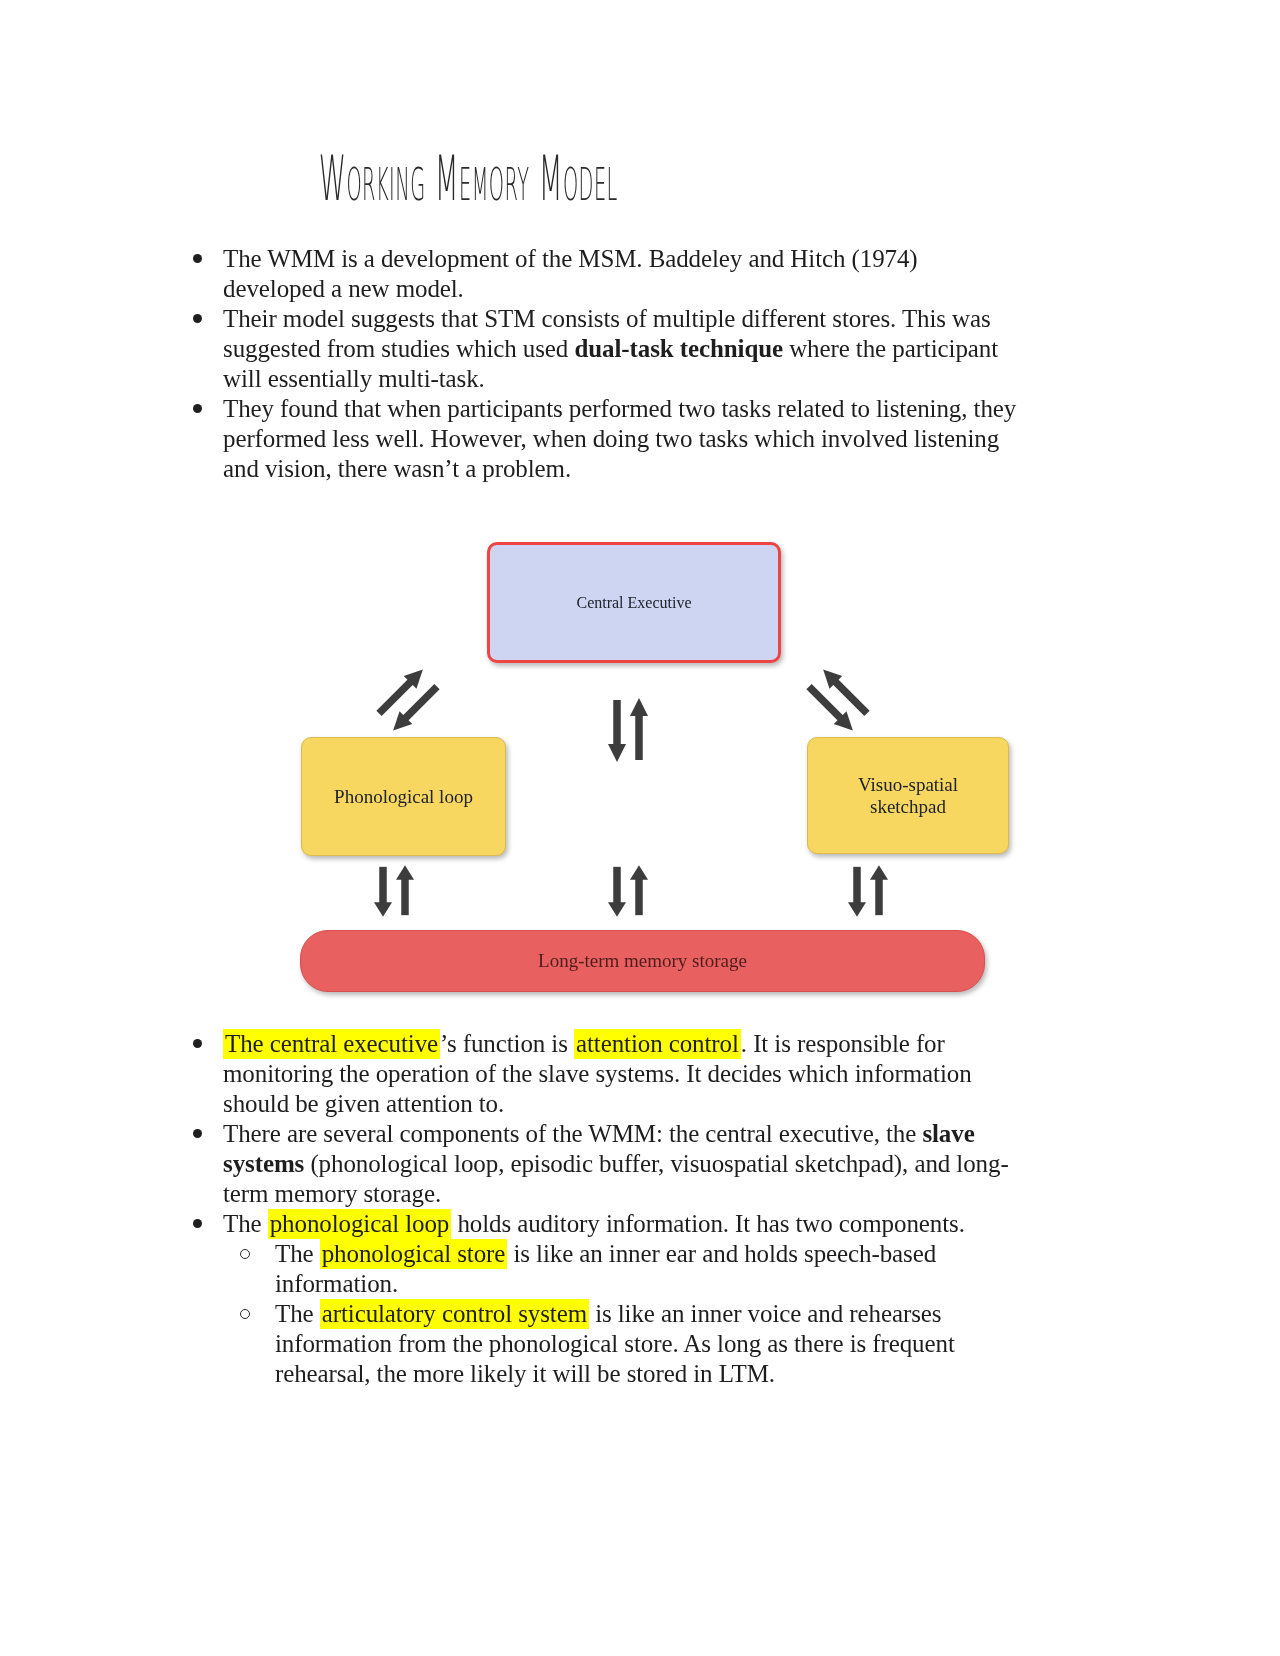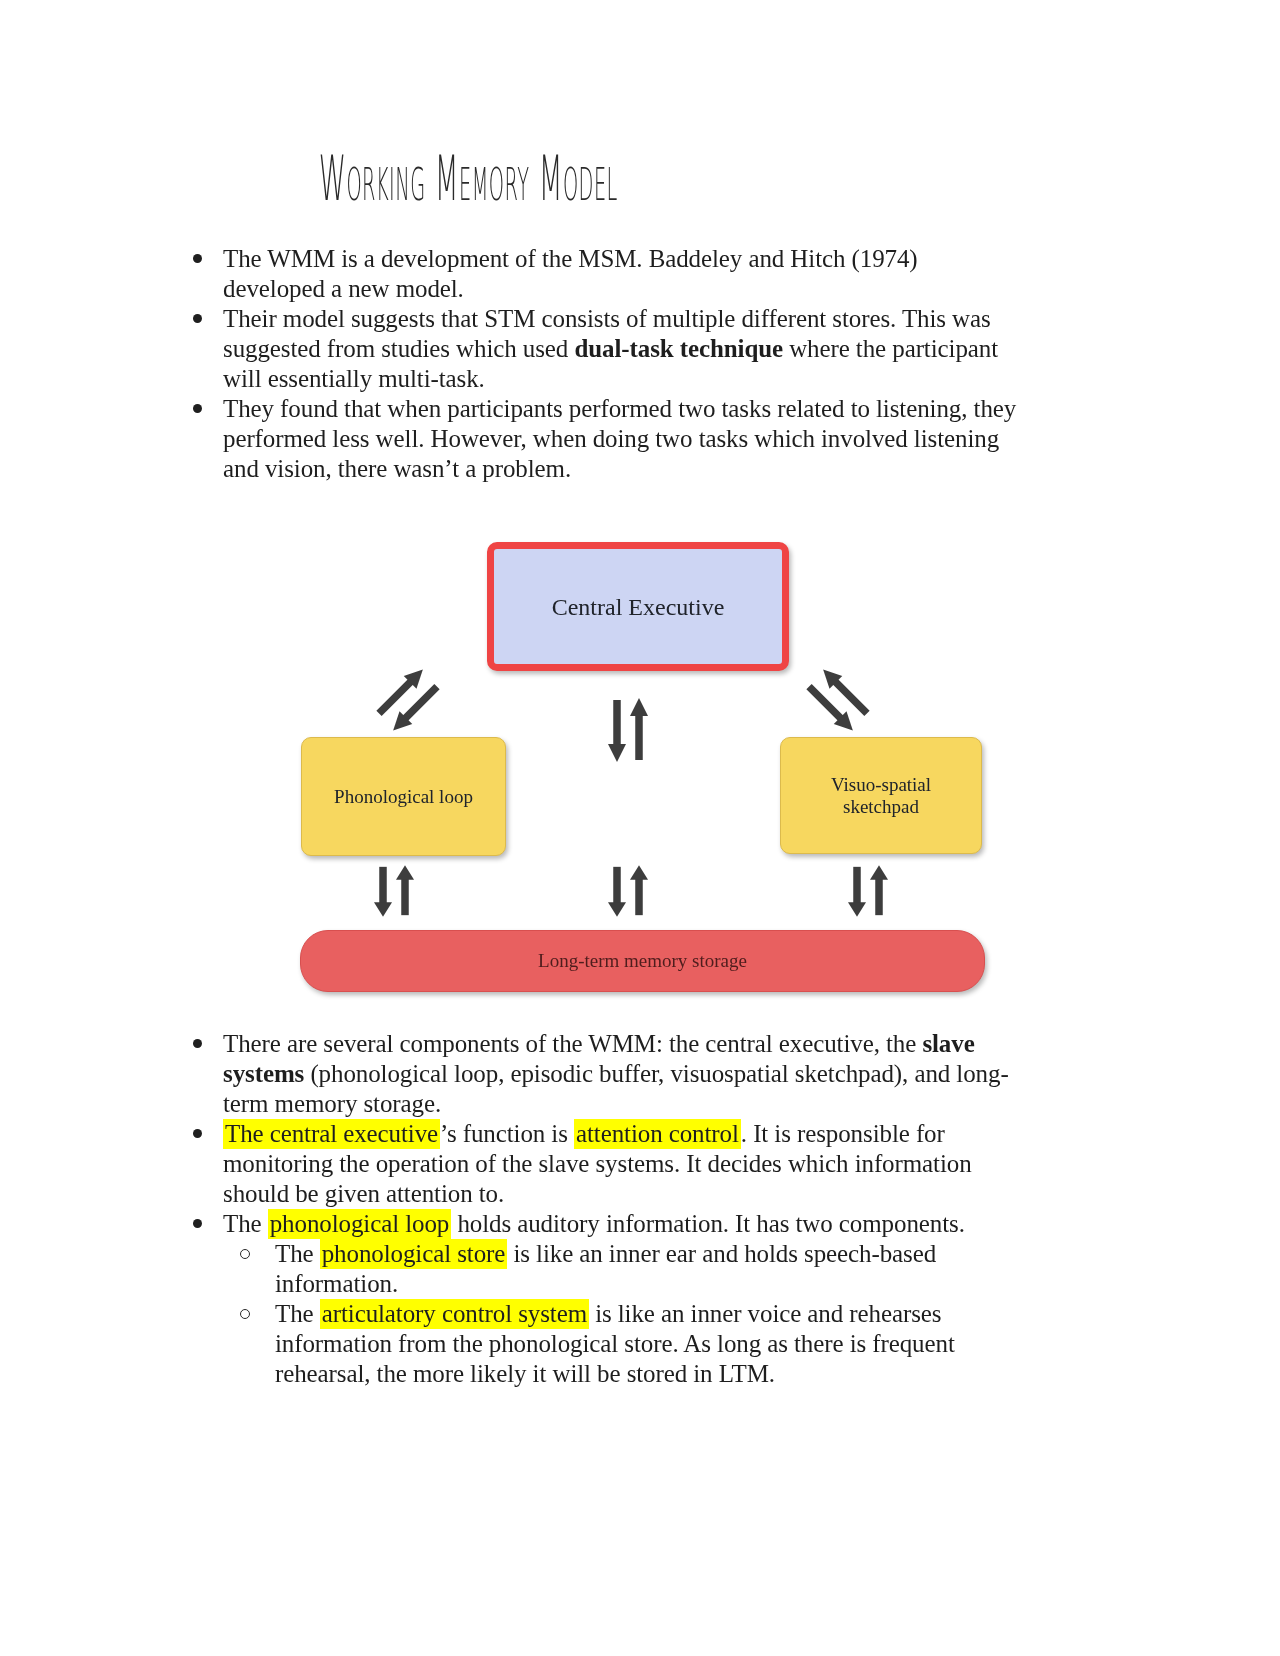--- a/index.html
+++ b/index.html
@@ -75,33 +75,33 @@
   .dbox {
     position:absolute;
     border-radius:10px;
     display:flex; align-items:center; justify-content:center;
     text-align:center;
     font-size:19px; line-height:22px; color:#20242b;
     box-shadow:2px 3px 5px rgba(0,0,0,0.28);
   }
   .box-central {
     left:187px; top:0; width:288px; height:115px;
-    background:var(--box-blue); border:7px solid #ef4444;
-    font-size:24px;
+    background:var(--box-blue); border:3px solid #ef4444;
+    font-size:16px;
   }
   .box-phono {
     left:1px; top:195px; width:203px; height:117px;
     background:var(--box-yellow); border:1px solid #dcba4c;
   }
   .box-episodic {
     left:234px; top:195px; width:203px; height:117px;
     background:var(--box-green); border:1px solid #82c94e;
   }
   .box-visuo {
-    left:480px; top:195px; width:202px; height:117px;
+    left:507px; top:195px; width:202px; height:117px;
     background:var(--box-yellow); border:1px solid #dcba4c;
     padding:0 34px; box-sizing:border-box;
   }
   .box-ltm {
     left:0; top:388px; width:683px; height:60px;
     background:var(--box-red); border:1px solid #d84f4f;
     border-radius:28px;
     color:var(--ltm-text);
   }
 
@@ -192,25 +192,25 @@
       </svg>
 
       <div class="dbox box-ltm">
         <span>Long-term memory storage</span>
       </div>
     </div>
 
     <ul class="notes second">
       <li>
         <span class="mk-dot"></span>
+        <mark class="hl">The central executive</mark><span>’s function is </span><mark class="hl">attention control</mark><span>. It is responsible for monitoring the operation of the slave systems. It decides which information should be given attention to.</span>
+      </li>
+      <li>
+        <span class="mk-dot"></span>
         <span>There are several components of the WMM: the central executive, the </span><b class="bd">slave systems</b><span> (phonological loop, episodic buffer, visuospatial sketchpad), and long-term memory storage.</span>
-      </li>
-      <li>
-        <span class="mk-dot"></span>
-        <mark class="hl">The central executive</mark><span>’s function is </span><mark class="hl">attention control</mark><span>. It is responsible for monitoring the operation of the slave systems. It decides which information should be given attention to.</span>
       </li>
       <li>
         <span class="mk-dot"></span>
         <span>The </span><mark class="hl">phonological loop</mark><span> holds auditory information. It has two components.</span>
       </li>
       <li class="lvl2">
         <span class="mk-circle"></span>
         <span>The </span><mark class="hl">phonological store</mark><span> is like an inner ear and holds speech-based information.</span>
       </li>
       <li class="lvl2">

